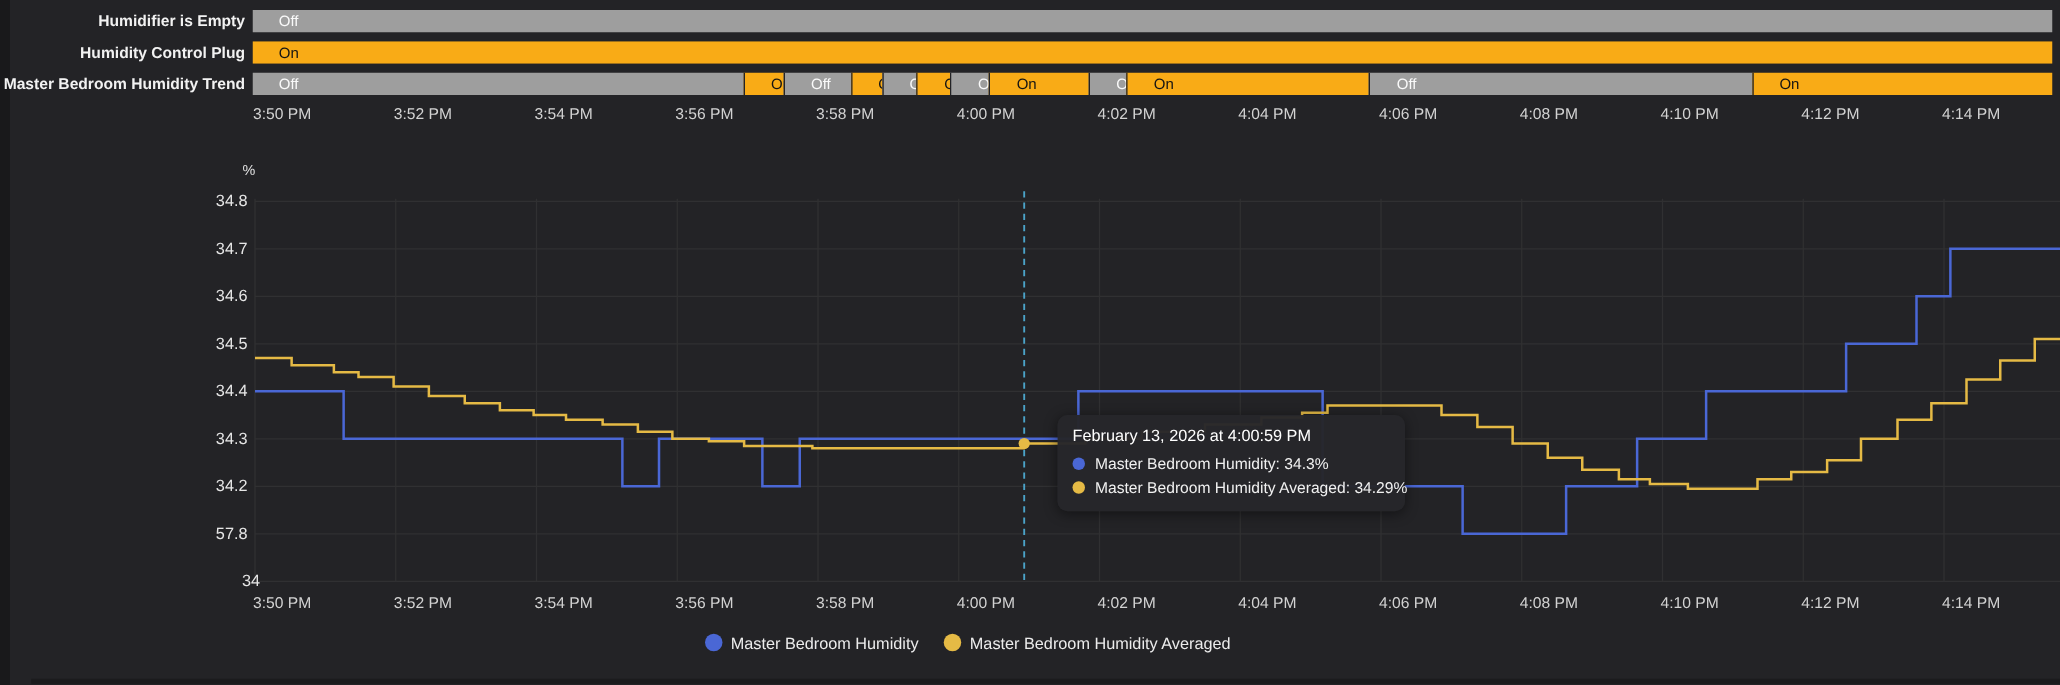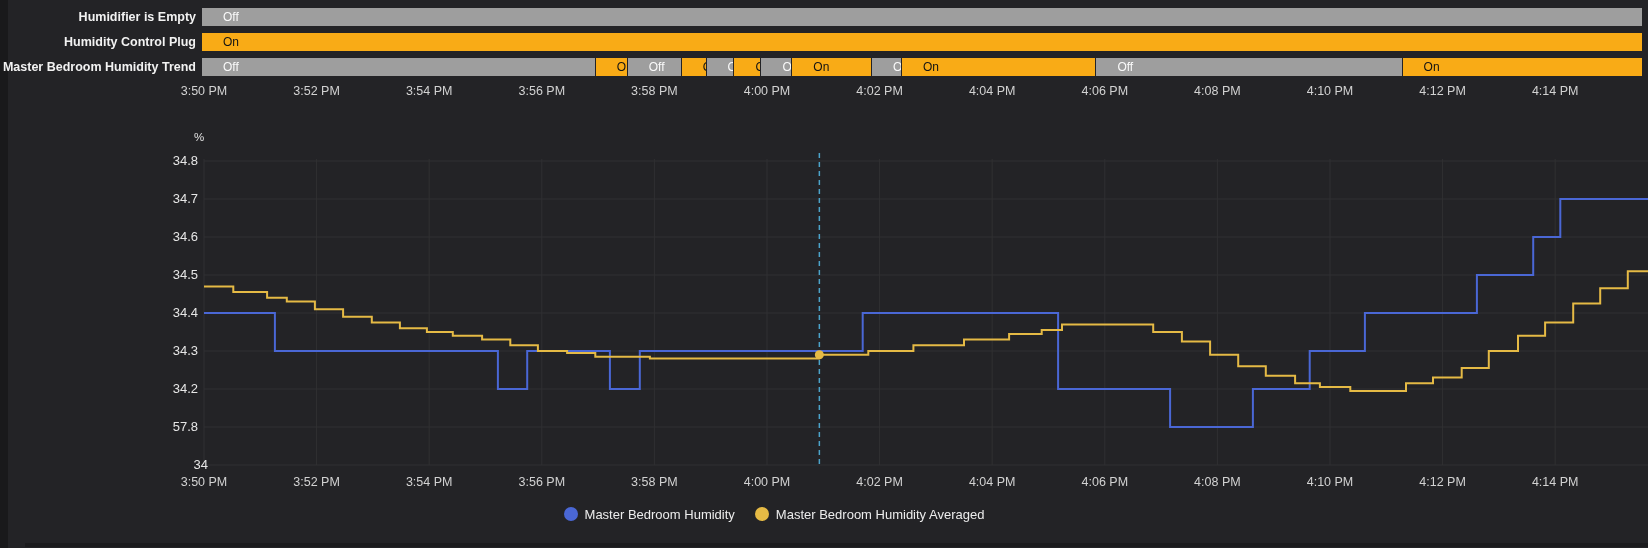--- a/index.html
+++ b/index.html
@@ -30,21 +30,21 @@
     height:18px; overflow:hidden; white-space:nowrap;
     font-size:12px; line-height:18px; padding-left:21px;
   }
   .state-segment + .state-segment { border-left:1px solid #232326; }
   .seg-off { background:#9e9e9e; color:#fafafa; }
   .seg-on  { background:#f9ab16; color:#141414; }
 
   .time-axis { position:absolute; left:0; width:1648px; height:15px; }
   .time-tick-label {
     position:absolute; top:0; width:90px; margin-left:-45px;
-    text-align:center; font-size:12.5px; color:#d2d2d2; white-space:nowrap;
+    text-align:right; font-size:12.5px; color:#d2d2d2; white-space:nowrap;
   }
 
   
   #chart-svg { position:absolute; left:0; top:0; width:1648px; height:548px; }
   .y-unit-label { position:absolute; font-size:11.5px; color:#e0e0e0; }
   .y-tick-label {
     position:absolute; width:60px; text-align:right;
     font-size:13px; color:#e6e6e6; margin-top:-8px;
   }
 
@@ -179,20 +179,33 @@
       <div class="time-tick-label" style="left: 767px;">4:00 PM</div>
       <div class="time-tick-label" style="left: 879.6px;">4:02 PM</div>
       <div class="time-tick-label" style="left: 992.2px;">4:04 PM</div>
       <div class="time-tick-label" style="left: 1104.8px;">4:06 PM</div>
       <div class="time-tick-label" style="left: 1217.4px;">4:08 PM</div>
       <div class="time-tick-label" style="left: 1330px;">4:10 PM</div>
       <div class="time-tick-label" style="left: 1442.6px;">4:12 PM</div>
       <div class="time-tick-label" style="left: 1555.2px;">4:14 PM</div>
     </div>
 
+  <div class="chart-tooltip">
+    <div class="tooltip-date">February 13, 2026 at 4:00:59 PM</div>
+    <div id="tooltip-rows">
+        <div class="tooltip-row">
+          <span class="tooltip-dot" style="background: rgb(74, 103, 213);"></span>
+          <span class="tooltip-text">Master Bedroom Humidity: 34.3%</span>
+        </div>
+        <div class="tooltip-row">
+          <span class="tooltip-dot" style="background: rgb(229, 186, 69);"></span>
+          <span class="tooltip-text">Master Bedroom Humidity Averaged: 34.29%</span>
+        </div>
+      </div>
+  </div>
 
   <div class="chart-legend" id="chart-legend">
       <div class="legend-item">
         <span class="legend-dot" style="background: rgb(74, 103, 213);"></span>
         <span class="legend-label">Master Bedroom Humidity</span>
       </div>
       <div class="legend-item">
         <span class="legend-dot" style="background: rgb(229, 186, 69);"></span>
         <span class="legend-label">Master Bedroom Humidity Averaged</span>
       </div>

